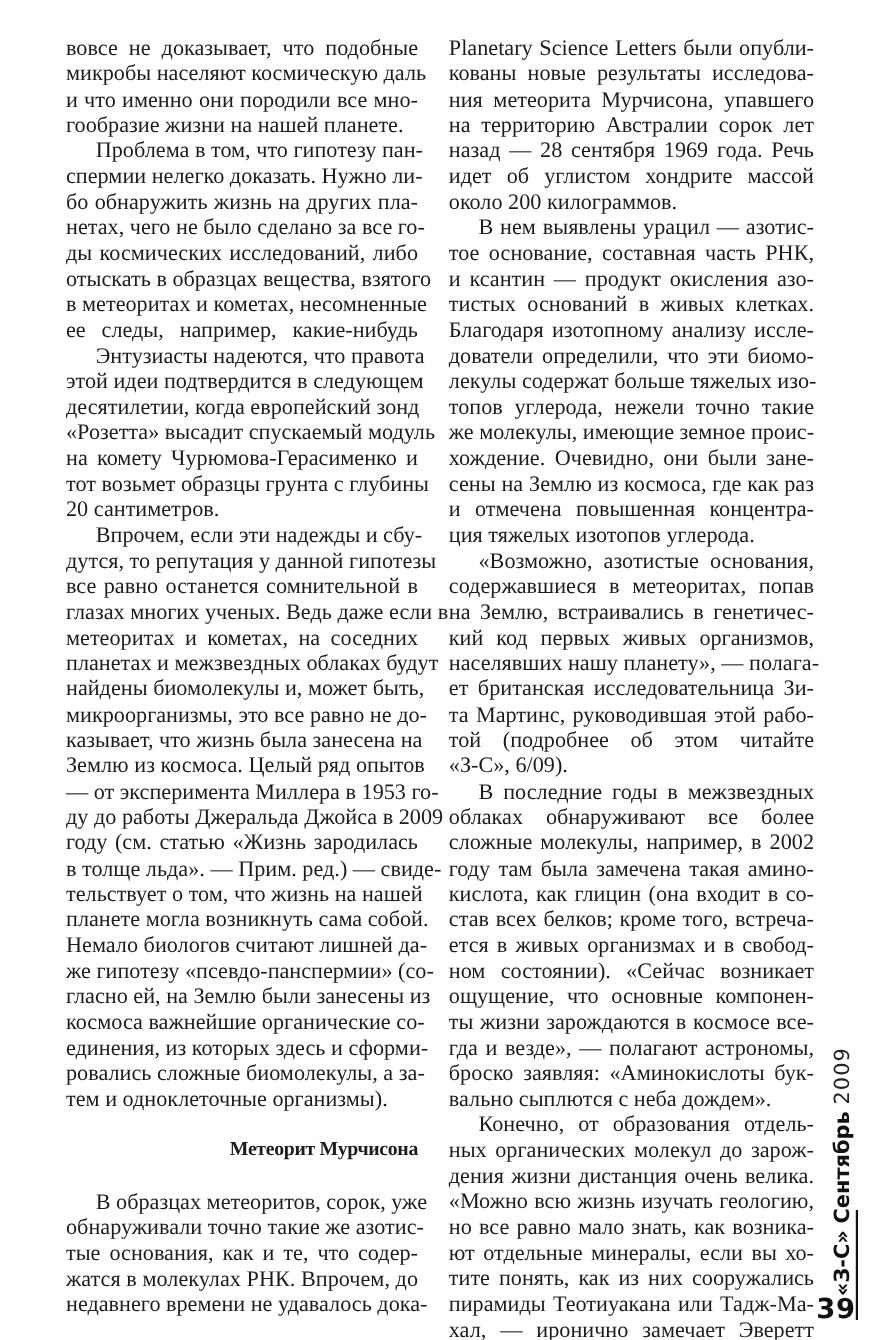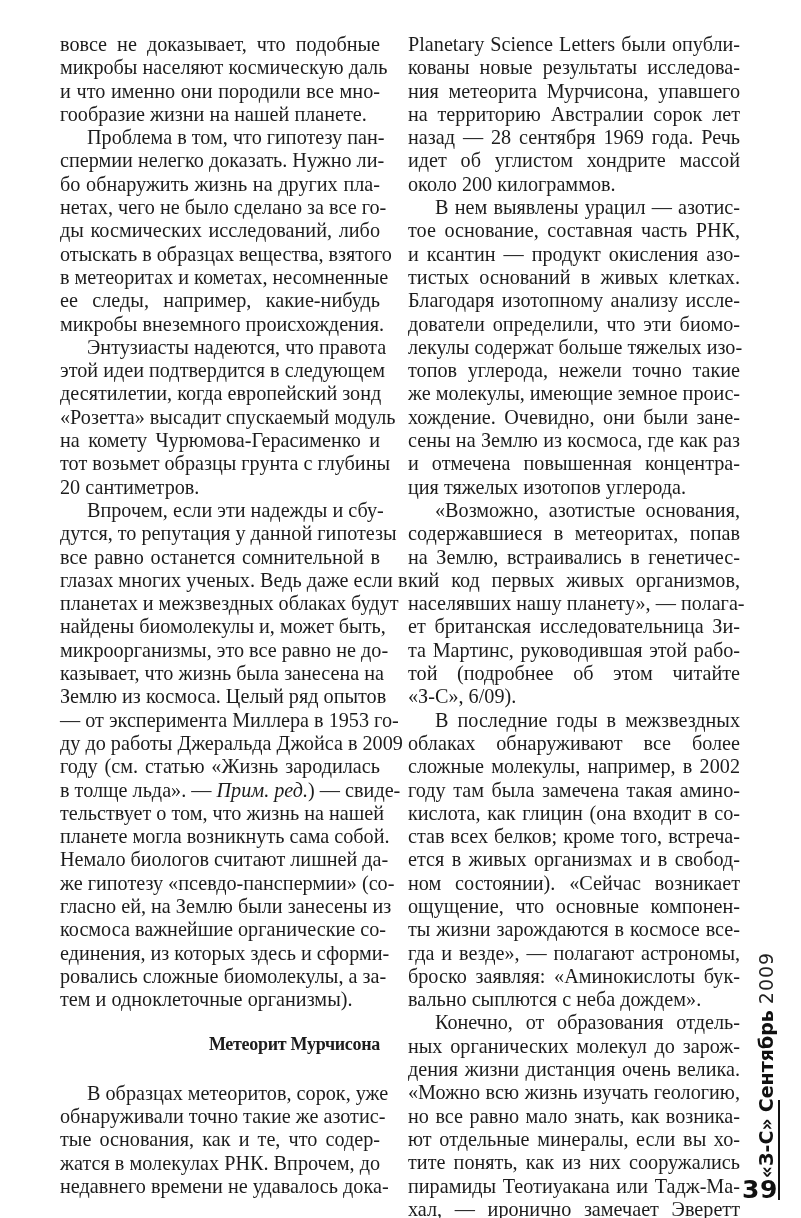--- a/index.html
+++ b/index.html
@@ -20,21 +20,21 @@
   .indent { padding-left: 27px; }
   .heading {
     display: block;
     font-weight: bold;
     font-size: 18px;
     letter-spacing: -0.3px;
     margin-top: 22px;
     margin-bottom: 25px;
     text-align: right;
   }
-  .it { font-style: italic; }
+  .it { }
   .sidebar-vertical {
     position: absolute;
     left: 766px;
     top: 1065px;
     transform: translate(-50%, -50%) rotate(-90deg);
     white-space: nowrap;
     font-family: "DejaVu Sans", "Liberation Sans", sans-serif;
     font-size: 19px;
     color: #111;
   }
@@ -73,36 +73,36 @@
     </div>
   <div id="L-p2">
       <span class="line indent">Проблема в том, что гипотезу пан-</span>
       <span class="line">спермии нелегко доказать. Нужно ли-</span>
       <span class="line">бо обнаружить жизнь на других пла-</span>
       <span class="line">нетах, чего не было сделано за все го-</span>
       <span class="line">ды космических исследований, либо</span>
       <span class="line">отыскать в образцах вещества, взятого</span>
       <span class="line">в метеоритах и кометах, несомненные</span>
       <span class="line">ее следы, например, какие-нибудь</span>
-      <span class="line last">микробы внеземного происхождения.</span>
     </div>
   <div id="L-p3">
       <span class="line indent">Энтузиасты надеются, что правота</span>
       <span class="line">этой идеи подтвердится в следующем</span>
       <span class="line">десятилетии, когда европейский зонд</span>
       <span class="line">«Розетта» высадит спускаемый модуль</span>
       <span class="line">на комету Чурюмова-Герасименко и</span>
       <span class="line">тот возьмет образцы грунта с глубины</span>
       <span class="line last">20 сантиметров.</span>
     </div>
   <div id="L-p4">
       <span class="line indent">Впрочем, если эти надежды и сбу-</span>
       <span class="line">дутся, то репутация у данной гипотезы</span>
       <span class="line">все равно останется сомнительной в</span>
       <span class="line">глазах многих ученых. Ведь даже если в</span>
+      <span class="line">метеоритах и кометах, на соседних</span>
       <span class="line">планетах и межзвездных облаках будут</span>
       <span class="line">найдены биомолекулы и, может быть,</span>
       <span class="line">микроорганизмы, это все равно не до-</span>
       <span class="line">казывает, что жизнь была занесена на</span>
       <span class="line">Землю из космоса. Целый ряд опытов</span>
       <span class="line">— от эксперимента Миллера в 1953 го-</span>
       <span class="line">ду до работы Джеральда Джойса в 2009</span>
       <span class="line">году (см. статью «Жизнь зародилась</span>
     </div>
   <span class="line"><span>в толще льда». — </span><span class="it">Прим. ред.</span><span>) — свиде-</span></span>

